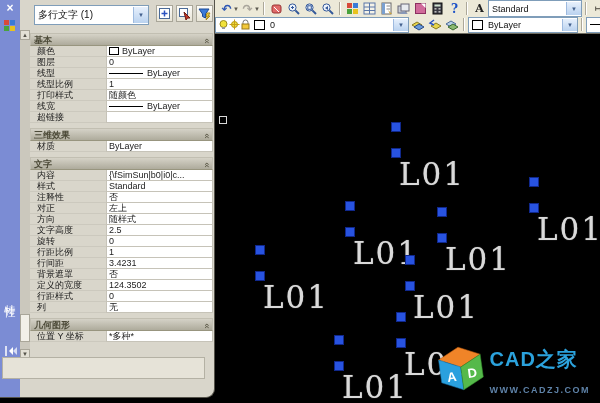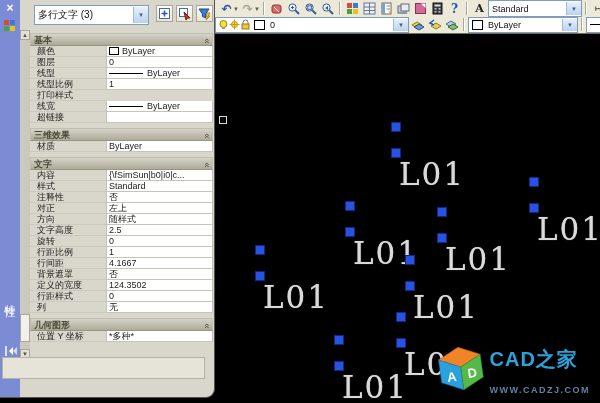--- a/index.html
+++ b/index.html
@@ -336,21 +336,21 @@
     </div>
 
     <div id="pscroll">
       <div class="sarrow" style="top:0;">▲</div>
       <div id="sthumb"></div>
       <div class="sarrow" style="top:319px;">▼</div>
     </div>
 
     <div id="phead">
       <div class="xpcombo" id="selcombo">
-        <span class="cval">多行文字 (3)</span>
+        <span class="cval">多行文字 (1)</span>
         <span class="cbtn" style="height:16px;">▼</span>
       </div>
       <span class="pbtn" style="left:126px;">
         <svg width="13" height="13">
             <rect x="1.5" y="1.5" width="10" height="10" fill="#fff" stroke="#4a6a98"></rect>
             <line x1="6.5" y1="3.5" x2="6.5" y2="9.5" stroke="#2a52c0" stroke-width="1.5"></line>
             <line x1="3.5" y1="6.5" x2="9.5" y2="6.5" stroke="#2a52c0" stroke-width="1.5"></line>
           </svg>
         </span>
       <span class="pbtn" style="left:146px;">
@@ -394,20 +394,23 @@
             </div>
           </div>
           <div class="prow">
             <div class="plabel">线型比例</div>
             <div class="pvalue">
               <span>1</span>
             </div>
           </div>
           <div class="prow">
             <div class="plabel">打印样式</div>
+            <div class="pvalue">
+              <span>随颜色</span>
+            </div>
           </div>
           <div class="prow">
             <div class="plabel">线宽</div>
             <div class="pvalue">
               <span class="vline"></span>
               <span>ByLayer</span>
             </div>
           </div>
           <div class="prow">
             <div class="plabel">超链接</div>
@@ -477,21 +480,21 @@
           </div>
           <div class="prow">
             <div class="plabel">行距比例</div>
             <div class="pvalue">
               <span>1</span>
             </div>
           </div>
           <div class="prow">
             <div class="plabel">行间距</div>
             <div class="pvalue">
-              <span>4.1667</span>
+              <span>3.4231</span>
             </div>
           </div>
           <div class="prow">
             <div class="plabel">背景遮罩</div>
             <div class="pvalue">
               <span>否</span>
             </div>
           </div>
           <div class="prow">
             <div class="plabel">定义的宽度</div>

